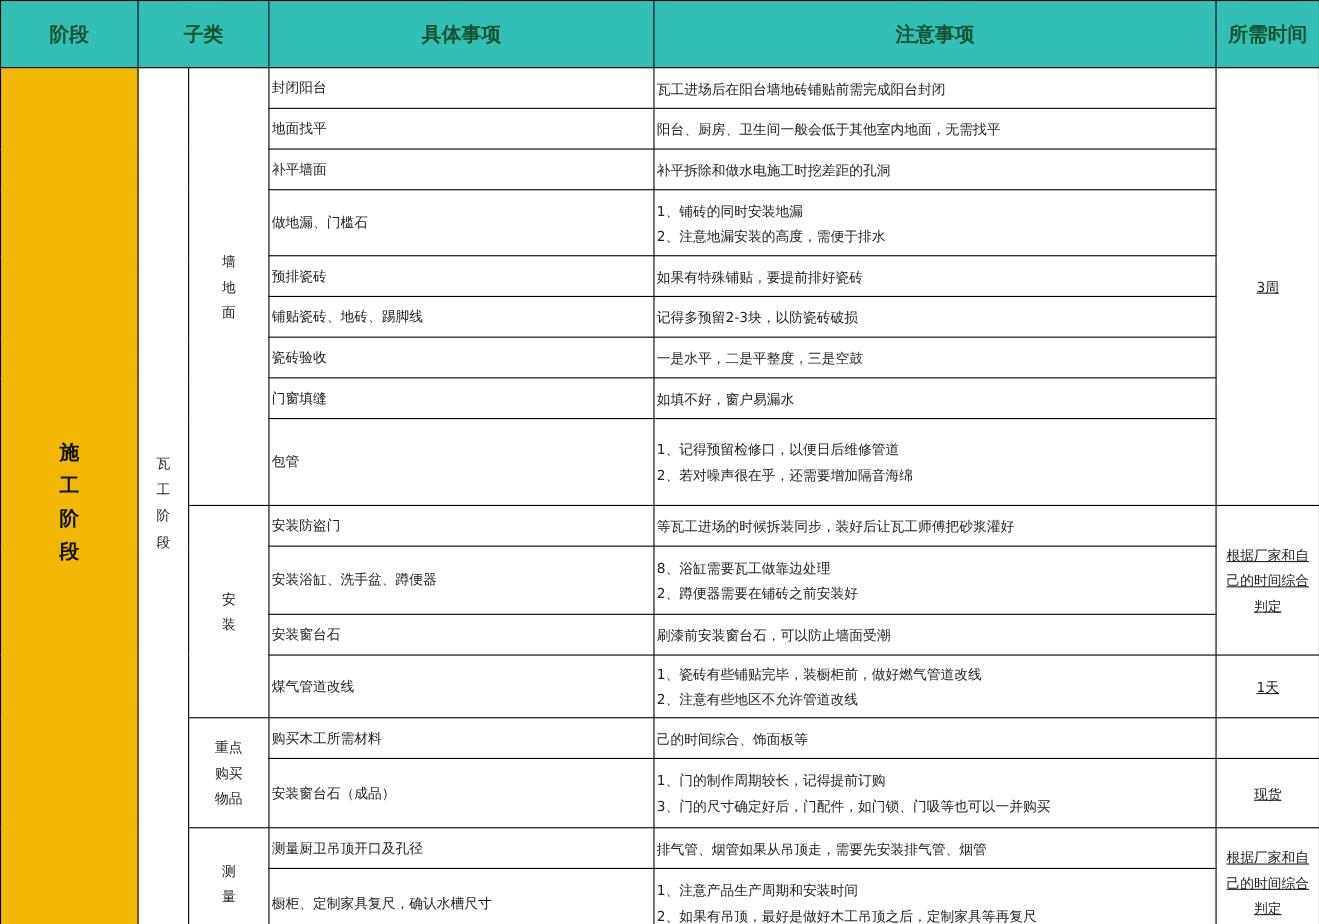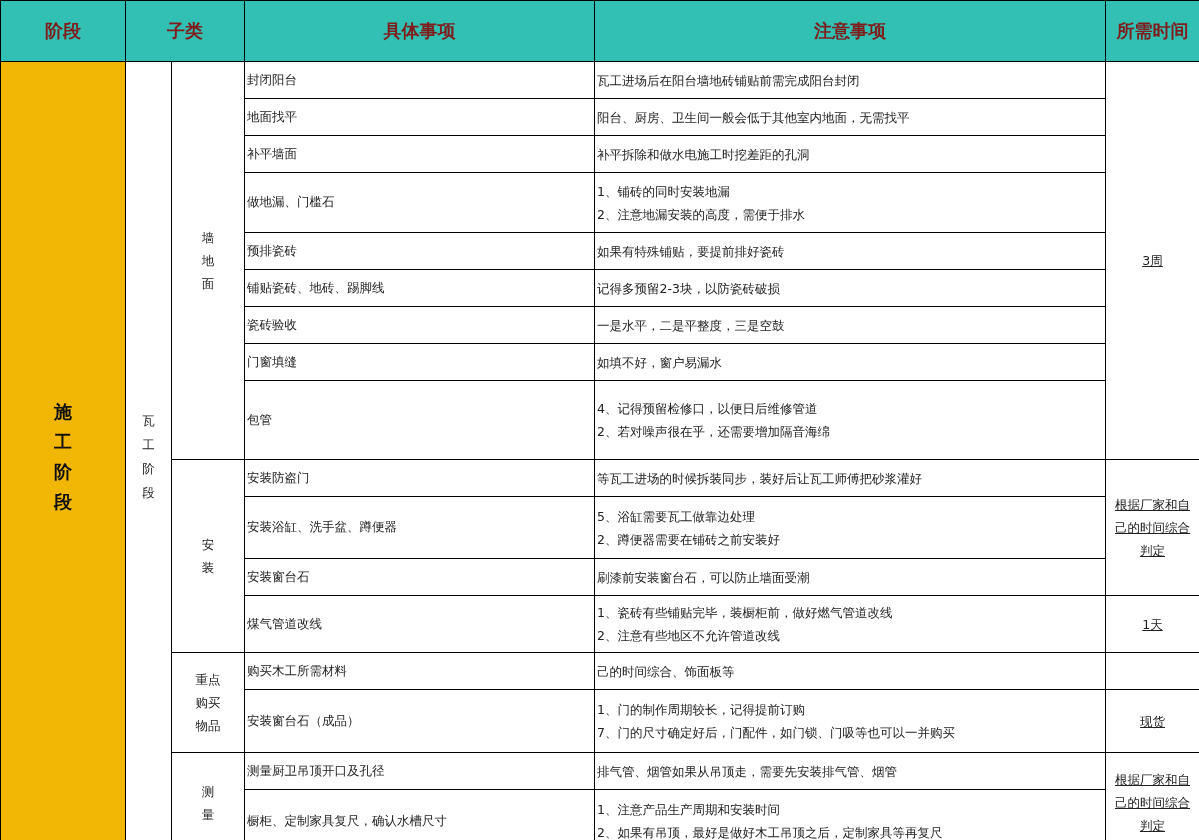--- a/index.html
+++ b/index.html
@@ -1,19 +1,19 @@
 <!DOCTYPE html>
 <html><head>
 <meta charset="utf-8">
 <style>
   html, body { margin:0; padding:0; background:#ffffff; }
   body { width:1199px; height:840px; overflow:hidden; font-family:"DejaVu Sans","Liberation Sans",sans-serif; }
   table { border-collapse:collapse; table-layout:fixed; position:absolute; left:0; top:0; width:1199px; }
   td, th { border:1.5px solid #000; padding:0; font-size:12.5px; color:#222; vertical-align:middle; }
-  th { background:#31c0b3; font-size:18px; font-weight:bold; color:#7f1d1d; height:60px; text-align:center; }
+  th { background:#31c0b3; font-size:18px; font-weight:bold; color:#14532d; height:60px; text-align:center; }
   td.item, td.note { padding-left:2px; text-align:left;margin-left:42px; }
   td.note .line { display:block; line-height:23px; }
   td.phase { background:#f2b705; text-align:center; font-weight:bold; font-size:18px; color:#111; }
   td.phase .v, td.sub .v, td.cat .v { display:block; line-height:30px; }
   td.sub { text-align:center; border-right-width:1.5px; }
   td.sub .v { line-height:24px; }
   td.cat { text-align:center; }
   td.cat .v { line-height:23px; }
   td.time { text-align:center; line-height:23px;text-decoration:underline; }
 </style>
@@ -103,21 +103,21 @@
     </tr>
     <tr style="height:37px">
       <td class="item">门窗填缝</td>
       <td class="note">
           <span class="line">如填不好，窗户易漏水</span>
         </td>
     </tr>
     <tr style="height:79px">
       <td class="item">包管</td>
       <td class="note">
-        <span class="line">4、记得预留检修口，以便日后维修管道</span>
+        <span class="line">1、记得预留检修口，以便日后维修管道</span>
         <span class="line">2、若对噪声很在乎，还需要增加隔音海绵</span>
       </td>
     </tr>
 
     <tr style="height:37px">
       <td class="cat" rowspan="4">
         <span class="v">安</span>
         <span class="v">装</span>
       </td>
       <td class="item">安装防盗门</td>
@@ -126,21 +126,21 @@
         </td>
       <td class="time" rowspan="3">
         <span class="line" style="display:block">根据厂家和自</span>
         <span class="line" style="display:block">己的时间综合</span>
         <span class="line" style="display:block">判定</span>
       </td>
     </tr>
     <tr style="height:62px">
       <td class="item">安装浴缸、洗手盆、蹲便器</td>
       <td class="note">
-        <span class="line">5、浴缸需要瓦工做靠边处理</span>
+        <span class="line">8、浴缸需要瓦工做靠边处理</span>
         <span class="line">2、蹲便器需要在铺砖之前安装好</span>
       </td>
     </tr>
     <tr style="height:37px">
       <td class="item">安装窗台石</td>
       <td class="note">
           <span class="line">刷漆前安装窗台石，可以防止墙面受潮</span>
         </td>
     </tr>
     <tr style="height:57px">
@@ -161,21 +161,21 @@
       <td class="item">购买木工所需材料</td>
       <td class="note">
           <span class="line">己的时间综合、饰面板等</span>
         </td>
       <td class="time"></td>
     </tr>
     <tr style="height:63px">
       <td class="item">安装窗台石（成品）</td>
       <td class="note">
         <span class="line">1、门的制作周期较长，记得提前订购</span>
-        <span class="line">7、门的尺寸确定好后，门配件，如门锁、门吸等也可以一并购买</span>
+        <span class="line">3、门的尺寸确定好后，门配件，如门锁、门吸等也可以一并购买</span>
       </td>
       <td class="time">现货</td>
     </tr>
 
     <tr style="height:37px">
       <td class="cat" rowspan="2">
         <span class="v">测</span>
         <span class="v">量</span>
       </td>
       <td class="item">测量厨卫吊顶开口及孔径</td>

